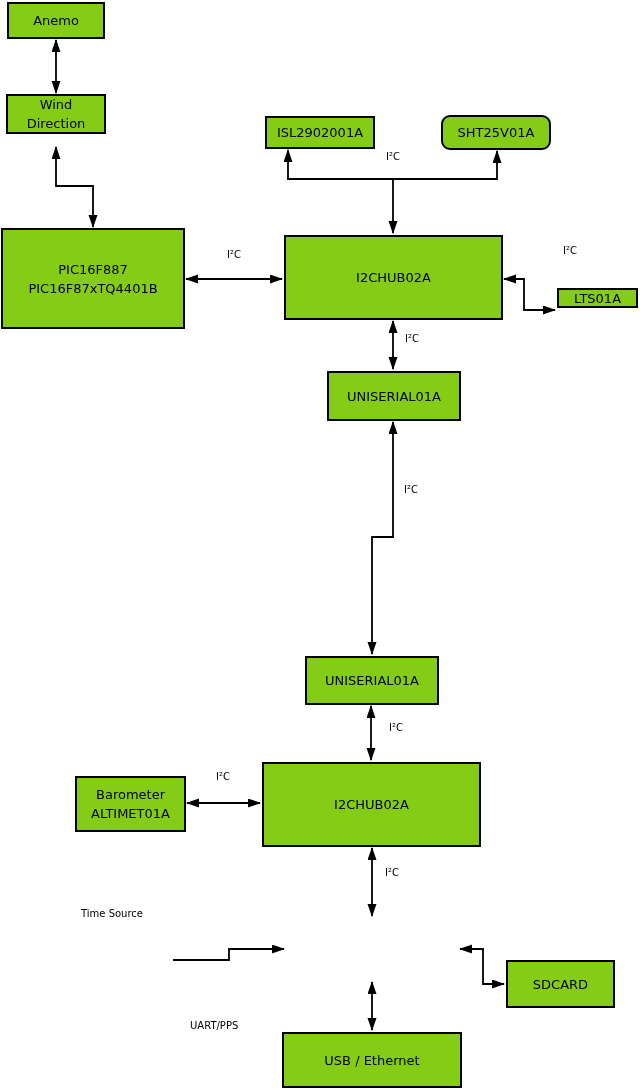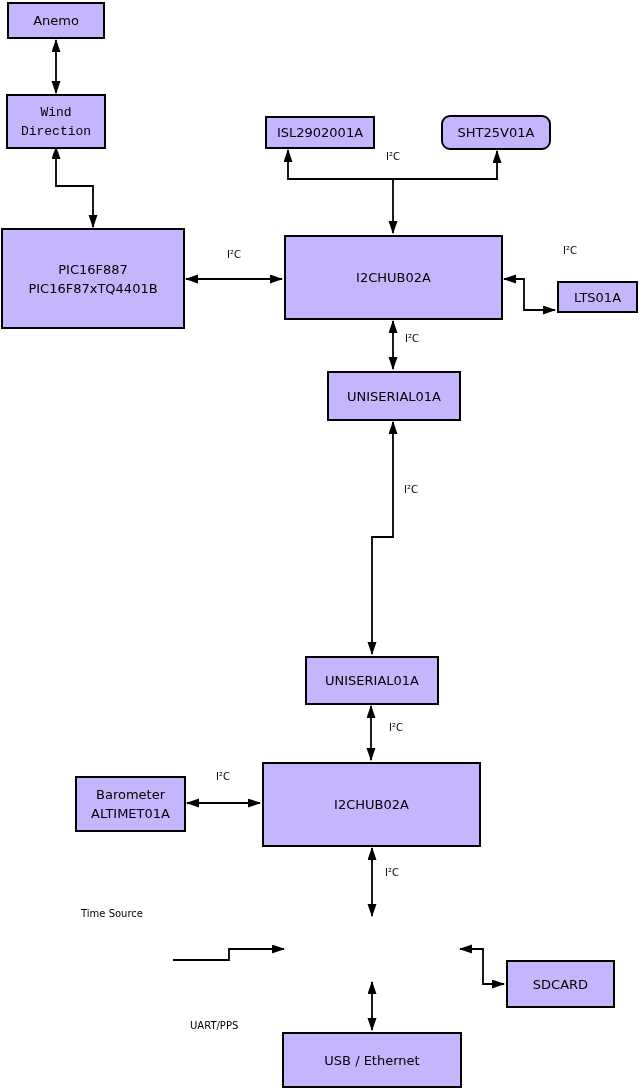--- a/index.html
+++ b/index.html
@@ -17,44 +17,44 @@
   }
   #edges {
     position: absolute;
     left: 0; top: 0;
     width: 640px; height: 1089px;
   }
   .node {
     position: absolute;
     box-sizing: border-box;
     border: 2px solid #000000;
-    background: #c4b5fd;
+    background: #84cc16;
     display: flex;
     flex-direction: column;
     align-items: center;
     justify-content: center;
     text-align: center;
     font-size: 13px;
     color: #000000;
     line-height: 19px;
   }
   .edge-label {
     position: absolute;
     font-size: 10px;
     color: #000000;
     white-space: nowrap;
   }
   
   .n-anemo        { left: 7px;   top: 2px;    width: 98px;  height: 37px; }
-  .n-wind         { left: 6px;   top: 94px;   width: 100px; height: 55px; font-family: Liberation Mono, monospace; }
+  .n-wind         { left: 6px;   top: 94px;   width: 100px; height: 40px; }
   .n-pic          { left: 1px;   top: 228px;  width: 184px; height: 101px; }
   .n-isl          { left: 233px; top: 116px;  width: 110px; height: 33px; margin-left: 32px; }
   .n-sht          { left: 441px; top: 115px;  width: 110px; height: 35px; border-radius: 9px; }
   .n-hub1         { left: 284px; top: 235px;  width: 219px; height: 85px; }
-  .n-lts          { left: 557px; top: 281px;  width: 81px;  height: 32px; }
+  .n-lts          { left: 557px; top: 288px;  width: 81px;  height: 20px; }
   .n-uni1         { left: 327px; top: 371px;  width: 134px; height: 50px; }
   .n-uni2         { left: 305px; top: 656px;  width: 134px; height: 49px; }
   .n-baro         { left: 75px;  top: 776px;  width: 111px; height: 56px; }
   .n-hub2         { left: 262px; top: 762px;  width: 219px; height: 85px; }
   .n-gps          { left: 67px;  top: 936px;  width: 106px; height: 47px; }
   .n-armpc        { left: 286px; top: 918px;  width: 173px; height: 63px; }
   .n-sdcard       { left: 506px; top: 960px;  width: 109px; height: 48px; }
   .n-usb          { left: 282px; top: 1032px; width: 180px; height: 56px; }
   
   .l-i2c-pic-hub  { left: 227px; top: 249px; }

